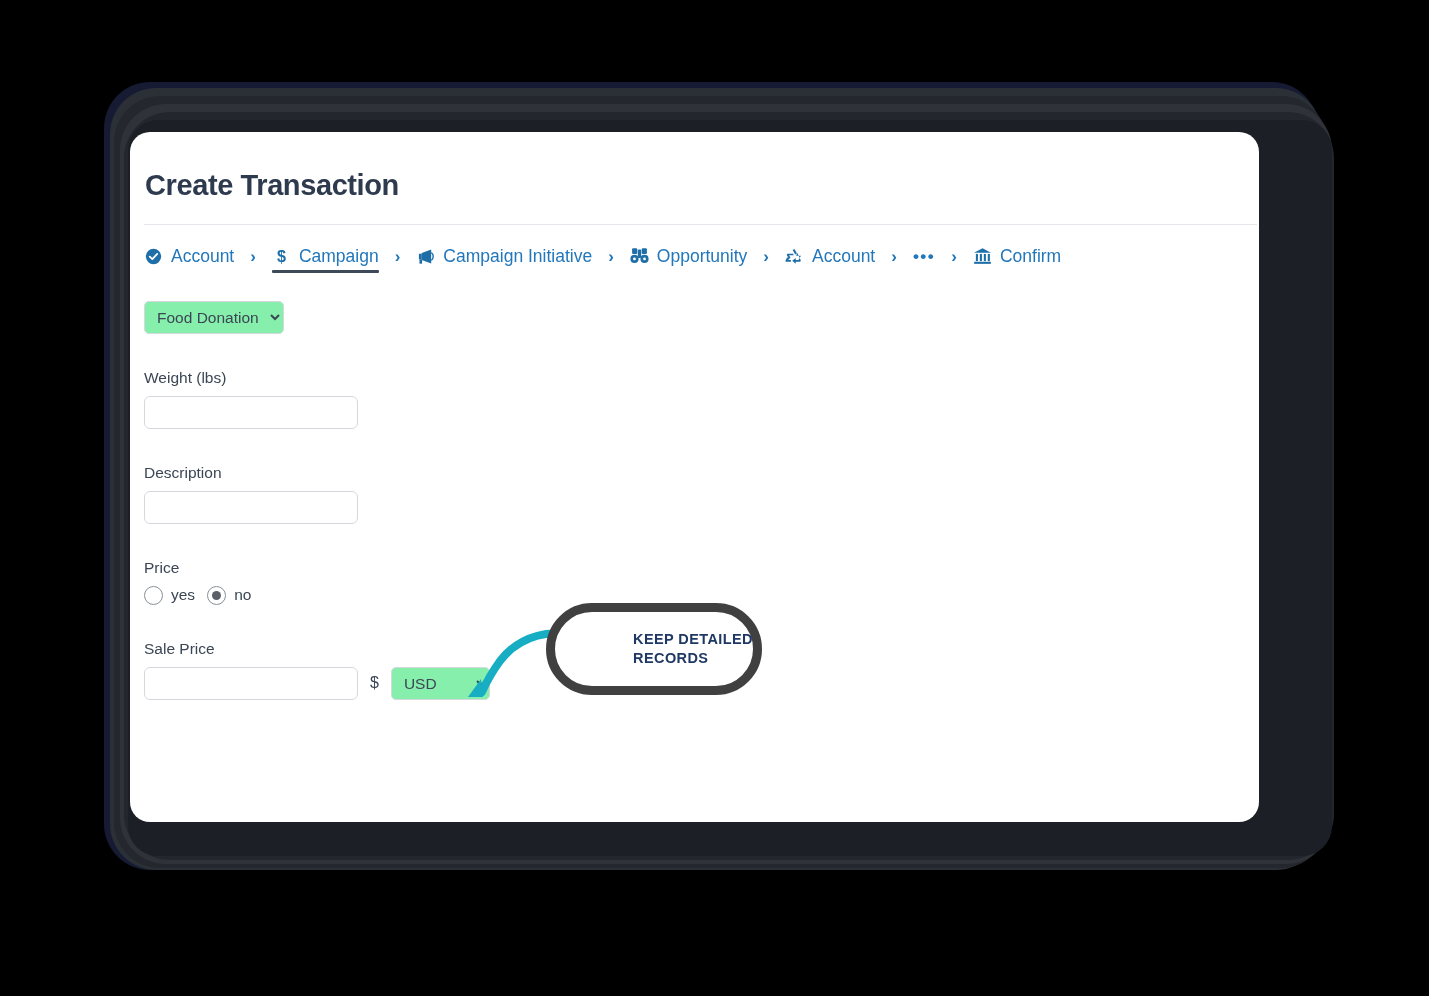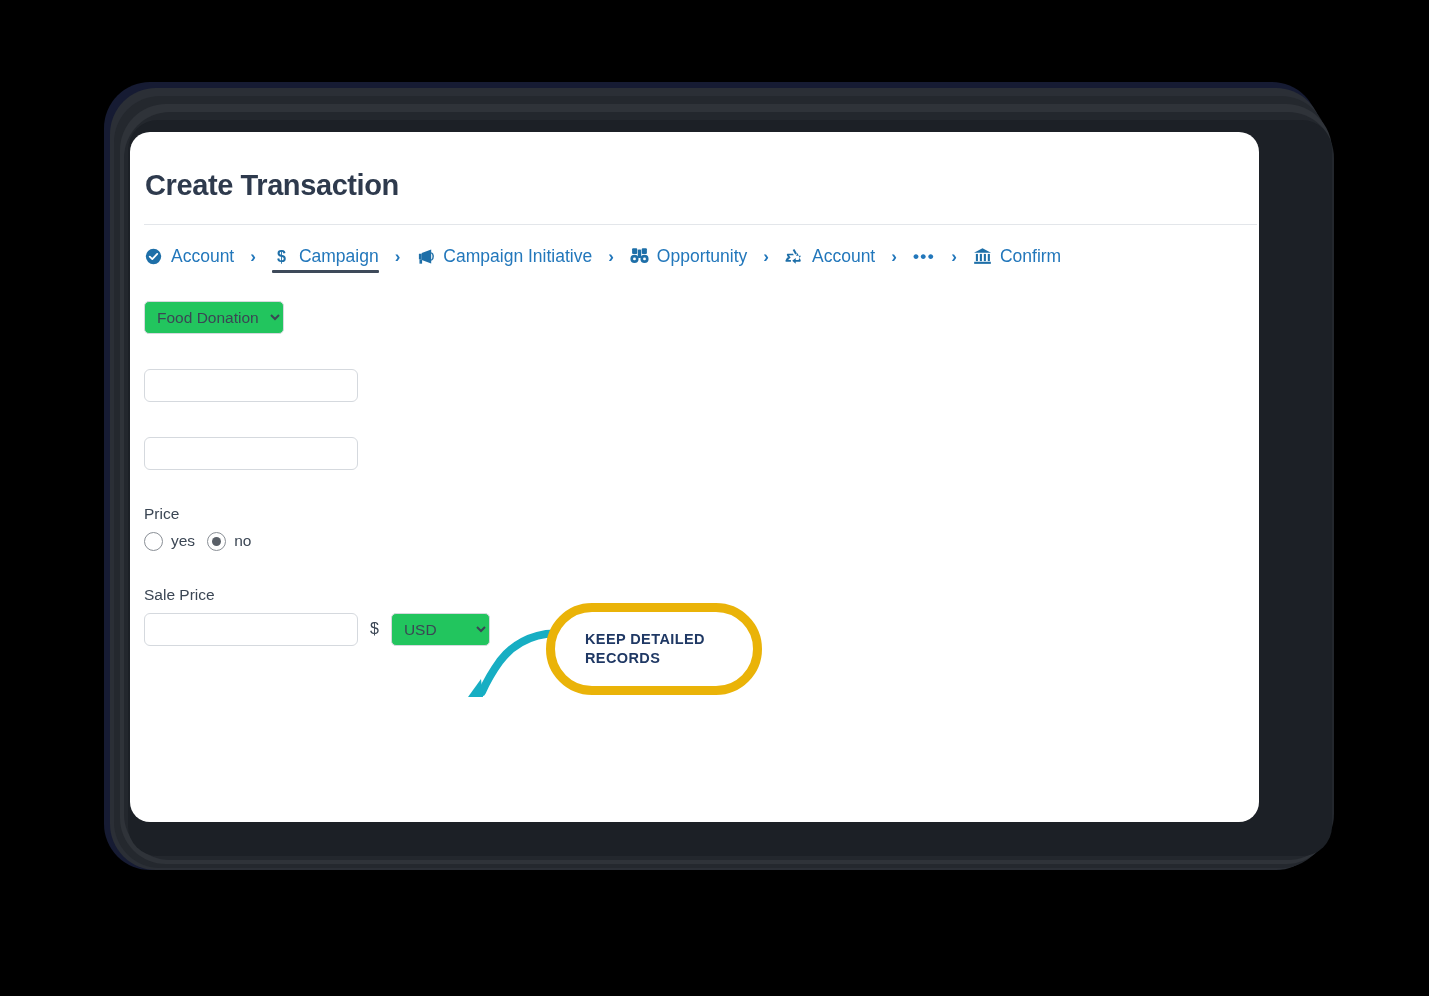--- a/index.html
+++ b/index.html
@@ -129,21 +129,21 @@
     font-size: 15.5px;
     color: #3b4654;
     margin-bottom: 9px;
     display: block;
   }
 
   select.ui-select {
     font-family: "Liberation Sans", sans-serif;
     font-size: 15.5px;
     color: #3b4654;
-    background: #22c55e;
+    background: #86efac;
     border: 1px solid #d5d9de;
     border-radius: 5px;
     padding: 6px 8px 6px 8px;
     outline: none;
     cursor: pointer;
   }
   #type-select { width: 140px; }
   #currency-select { width: 99px; }
 
   input.ui-input {
@@ -217,26 +217,27 @@
     width: 216px;
     height: 92px;
     pointer-events: none;
   }
   #callout-bubble {
     position: absolute;
     left: 0; top: 0;
     width: 216px;
     height: 92px;
     background: #ffffff;
-    border: 9px solid #eab308;
+    border: 9px solid #404040;
     border-radius: 46px;
     box-sizing: border-box;
     display: flex;
     align-items: center;
     padding-left: 30px;
+    justify-content: flex-end;
   }
   #callout-text {
     font-size: 14.5px;
     font-weight: bold;
     color: #1f3864;
     line-height: 1.32;
     letter-spacing: 0.4px;
   }
   #callout-arrow {
     position: absolute;
@@ -358,26 +359,28 @@
 
       <div class="field-block">
         <select id="type-select" class="ui-select">
           <option selected="">Food Donation</option>
         </select>
       </div>
 
       <div class="gap-lg"></div>
 
       <div class="field-block">
+        <label class="field-label">Weight (lbs)</label>
         <input class="ui-input" type="text" value="" placeholder="" style="">
       </div>
 
       <div class="gap-lg"></div>
 
       <div class="field-block">
+        <label class="field-label">Description</label>
         <input class="ui-input" type="text" value="" placeholder="" style="">
       </div>
 
       <div class="gap-lg"></div>
 
       <div class="field-block">
         <label class="field-label">Price</label>
         <div class="radio-row">
           <span class="radio-opt">
             <span class="radio-dot"></span>

